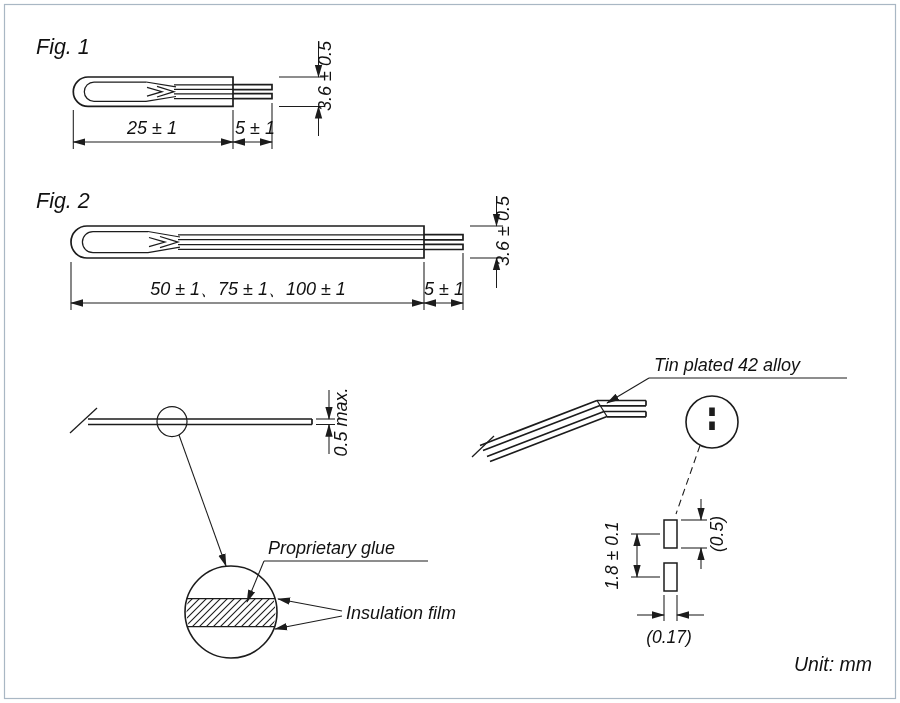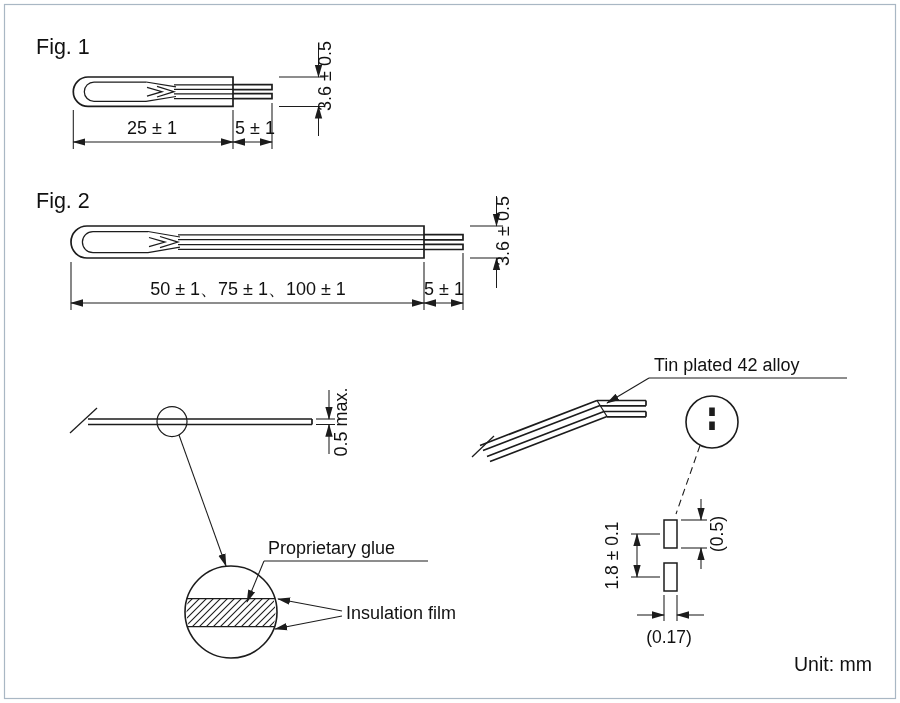--- a/index.html
+++ b/index.html
@@ -1,16 +1,16 @@
 <!DOCTYPE html>
 <html><head>
 <meta charset="utf-8">
 <style>
   html,body { margin:0; padding:0; background:#e9e9e9; }
-  .canvas { width:900px; height:703px; background:#ffffff; position:relative; }
+  .canvas { width:900px; height:703px; background:#ffffff; position:relative;font-style:italic; }
   svg { display:block; }
   svg text { font-family:"Liberation Sans", sans-serif; fill:#111111; }
   .fig-label { font-size:21.5px; }
   .dtext     { font-size:18px; }
   .dtext-sm  { font-size:17.5px; }
   .note      { font-size:19.5px; }
   .ln   { fill:none; stroke:#1c1c1c; stroke-width:1.7; }
   .thin { fill:none; stroke:#1c1c1c; stroke-width:1.25; }
   .ln-c { fill:none; stroke:#1c1c1c; stroke-width:1.6; }
   .ln-r { fill:#ffffff; stroke:#1c1c1c; stroke-width:1.5; }

